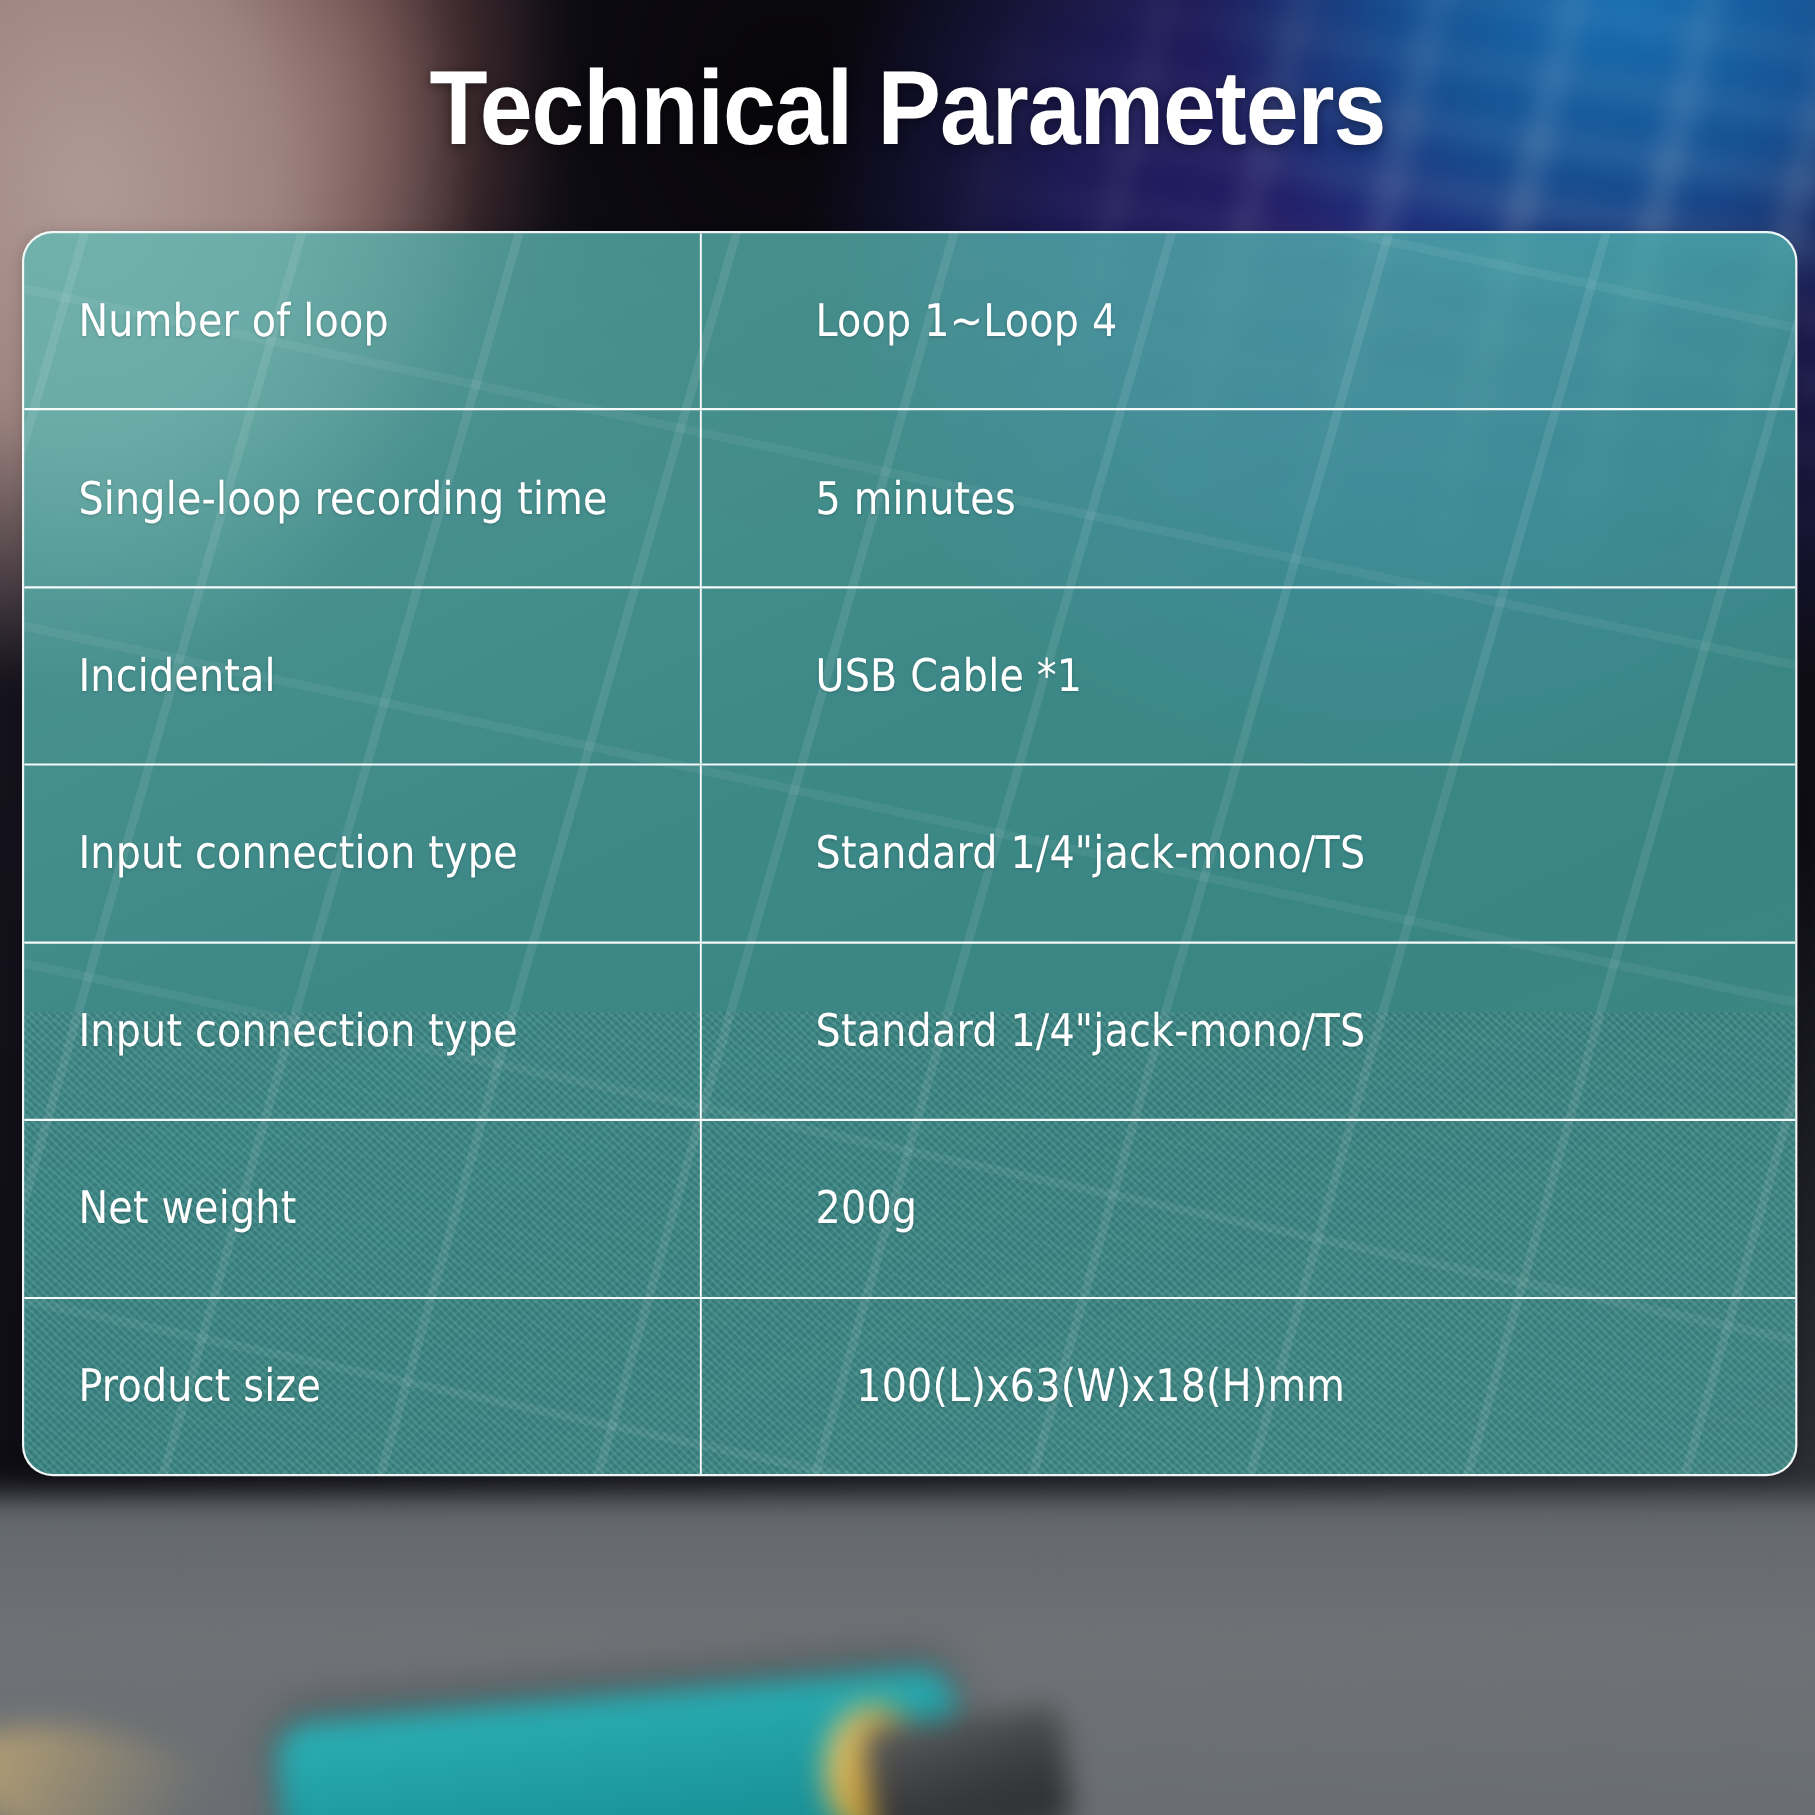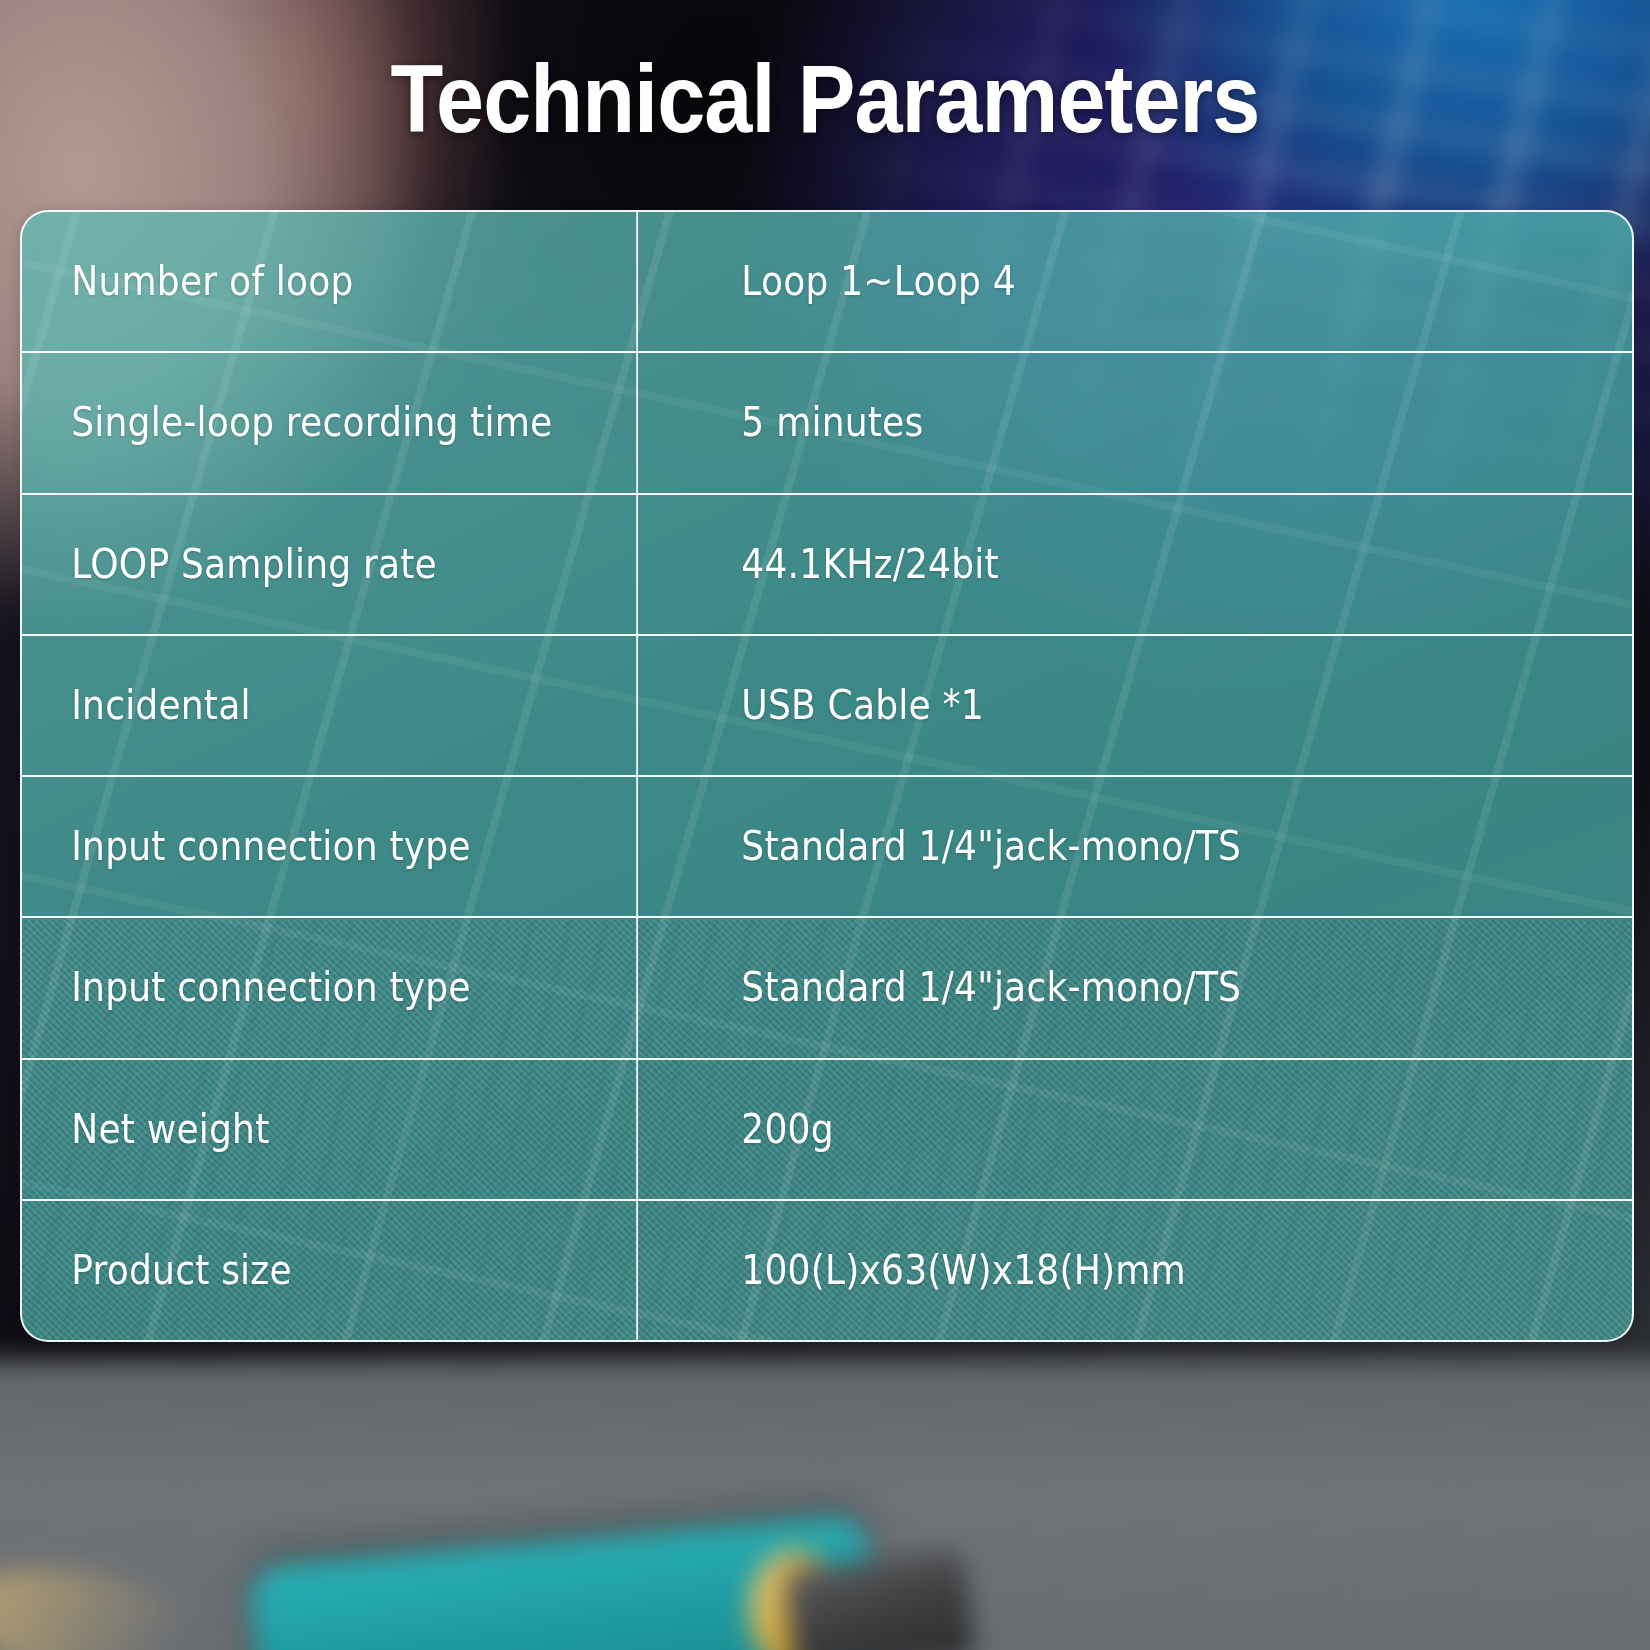--- a/index.html
+++ b/index.html
@@ -160,21 +160,21 @@
     position:relative; z-index:1;
     width:100%; height:100%;
     display:flex; flex-direction:column;
   }
   .spec-row {
     flex:1 1 0;
     display:flex;
     border-bottom:2px solid rgba(255,255,255,.95);
     min-height:0;
   }
-  .spec-row:last-child { border-bottom:none; }
+  .spec-row:last-child { border-bottom:none;gap:37px; }
 
   .spec-key, .spec-val {
     display:flex;
     align-items:center;
     color:#ffffff;
     font-family:"DejaVu Sans", sans-serif;
     font-size:41px;
     font-weight:400;
     white-space:nowrap;
     letter-spacing:.2px;
@@ -217,24 +217,20 @@
   <div id="spec-table">
       <div class="spec-row">
         <div class="spec-key">Number of loop</div>
         <div class="spec-val">Loop 1~Loop 4</div>
       </div>
       <div class="spec-row">
         <div class="spec-key">Single-loop recording time</div>
         <div class="spec-val">5 minutes</div>
       </div>
       <div class="spec-row">
-        <div class="spec-key">LOOP Sampling rate</div>
-        <div class="spec-val">44.1KHz/24bit</div>
-      </div>
-      <div class="spec-row">
         <div class="spec-key">Incidental</div>
         <div class="spec-val">USB Cable *1</div>
       </div>
       <div class="spec-row">
         <div class="spec-key">Input connection type</div>
         <div class="spec-val">Standard 1/4"jack-mono/TS</div>
       </div>
       <div class="spec-row">
         <div class="spec-key">Input connection type</div>
         <div class="spec-val">Standard 1/4"jack-mono/TS</div>

